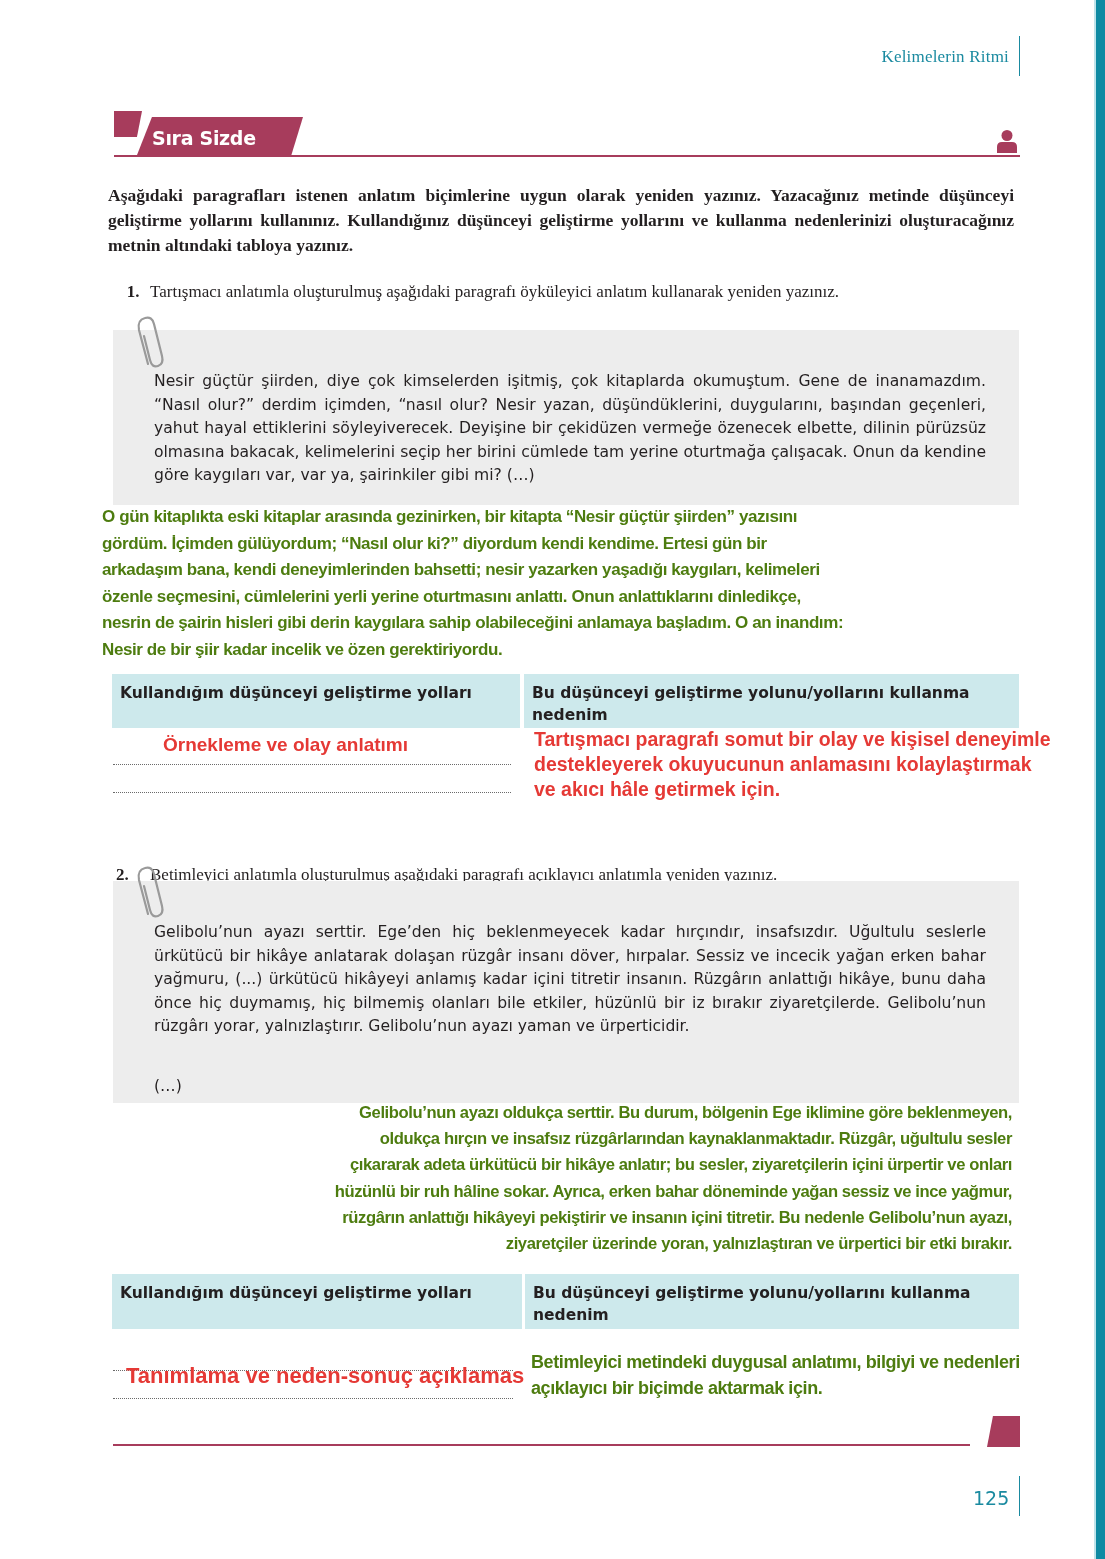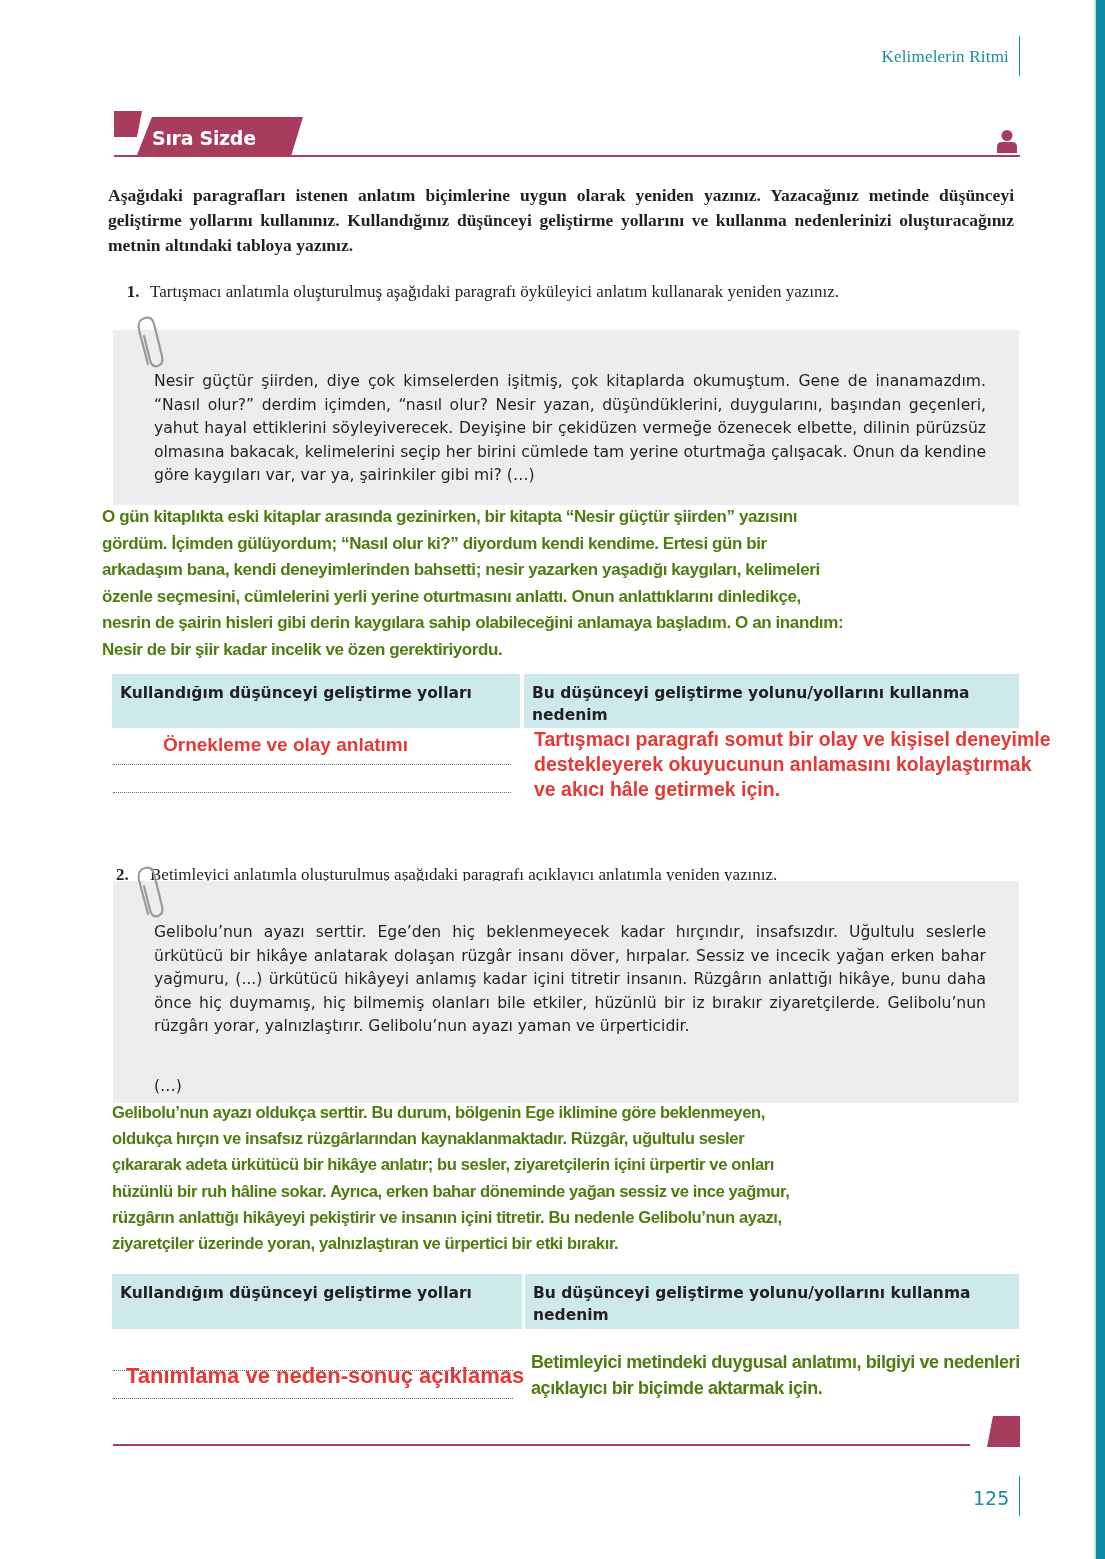--- a/index.html
+++ b/index.html
@@ -89,21 +89,21 @@
   <span class="num">2.</span><span>Betimleyici anlatımla oluşturulmuş aşağıdaki paragrafı açıklayıcı anlatımla yeniden yazınız.</span>
 </div>
 
 <div class="quote-box" style="top:881px; height:222px;"></div>
 <svg class="clip" style="left:134px; top:864px;" viewBox="0 0 34 56">
   <path d="M14 50 L5 16 Q3 6 11 4 Q18 2 20 10 L28 42 Q30 50 24 52 Q18 54 16 46 L10 22" fill="none" stroke="#9a9a9a" stroke-width="2.2" stroke-linecap="round"></path>
 </svg>
 <div class="quote-text" style="top:921px;">Gelibolu’nun ayazı serttir. Ege’den hiç beklenmeyecek kadar hırçındır, insafsızdır. Uğultulu seslerle ürkütücü bir hikâye anlatarak dolaşan rüzgâr insanı döver, hırpalar. Sessiz ve incecik yağan erken bahar yağmuru, (...) ürkütücü hikâyeyi anlamış kadar içini titretir insanın. Rüzgârın anlattığı hikâye, bunu daha önce hiç duymamış, hiç bilmemiş olanları bile etkiler, hüzünlü bir iz bırakır ziyaretçilerde. Gelibolu’nun rüzgârı yorar, yalnızlaştırır. Gelibolu’nun ayazı yaman ve ürperticidir.</div>
 <div class="quote-text" style="top:1075px;">(…)</div>
 
-<div class="answer" style="left:112px; top:1100px; width:900px; line-height:26.2px; font-size:16.6px;">
+<div class="answer" style="left:112px; top:1100px; width:900px; line-height:26.2px; font-size:16.6px;text-align:right;">
   <div>Gelibolu’nun ayazı oldukça serttir. Bu durum, bölgenin Ege iklimine göre beklenmeyen,</div>
   <div>oldukça hırçın ve insafsız rüzgârlarından kaynaklanmaktadır. Rüzgâr, uğultulu sesler</div>
   <div>çıkararak adeta ürkütücü bir hikâye anlatır; bu sesler, ziyaretçilerin içini ürpertir ve onları</div>
   <div>hüzünlü bir ruh hâline sokar. Ayrıca, erken bahar döneminde yağan sessiz ve ince yağmur,</div>
   <div>rüzgârın anlattığı hikâyeyi pekiştirir ve insanın içini titretir. Bu nedenle Gelibolu’nun ayazı,</div>
   <div>ziyaretçiler üzerinde yoran, yalnızlaştıran ve ürpertici bir etki bırakır.</div>
 </div>
 
 <div class="tbl-head" style="left:112px; top:1274px; width:410px; height:55px;">Kullandığım düşünceyi geliştirme yolları</div>
 <div class="tbl-head" style="left:525px; top:1274px; width:494px; height:55px;">Bu düşünceyi geliştirme yolunu/yollarını kullanma nedenim</div>

